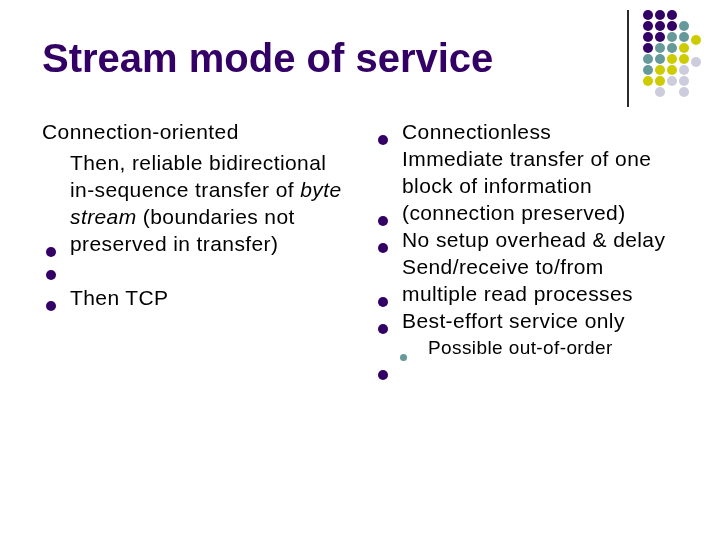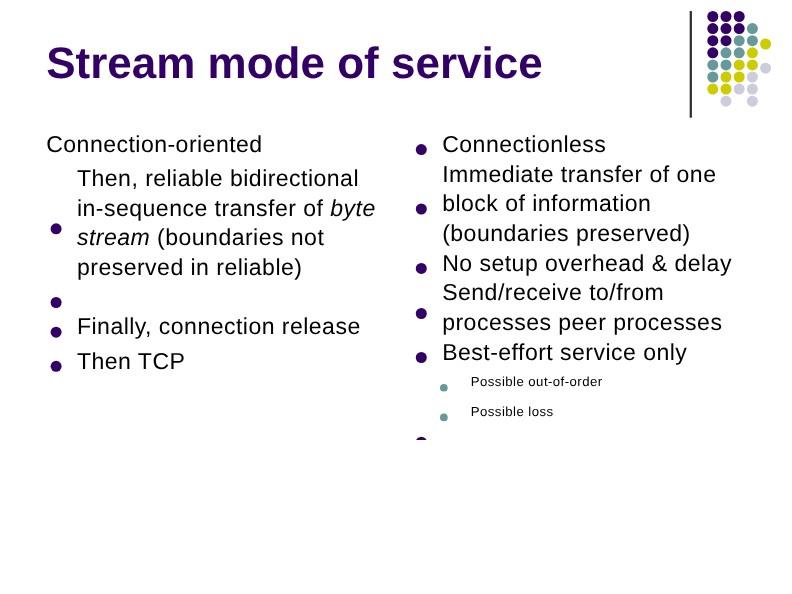--- a/index.html
+++ b/index.html
@@ -59,21 +59,21 @@
     flex-direction: column;
   }
   .col-left  { left: 42px;  width: 316px; gap: 4px; }
   .col-right { left: 374px; width: 342px; gap: 0px; }
 
   .hdr {
     font-size: 21px;
     line-height: 27px;
     letter-spacing: 0.4px;
   }
-  .item { display: flex; align-items: center; }
+  .item { display: flex; align-items: flex-end; }
   .bullet-cell { flex: 0 0 28px; }
   .bullet {
     display: block;
     width: 10px;
     height: 10px;
     border-radius: 50%;
     background: #330066;
     margin: 9px 0 0 4px;
   }
   .text {
@@ -85,21 +85,21 @@
   .text i { font-style: italic; }
 
   .item.sub .bullet-cell { flex: 0 0 32px; margin-left: 22px; }
   .item.sub .bullet {
     width: 7px;
     height: 7px;
     background: #669999;
     margin: 10px 0 0 4px;
   }
   .item.sub .text {
-    font-size: 12px;
+    font-size: 19px;
     line-height: 27px;
   }
 </style>
 </head>
 <body>
 
 <div class="slide">
 
   <div class="slide-title">Stream mode of service</div>
 
@@ -151,35 +151,29 @@
     <div class="hdr">Connection-oriented</div>
 
 
     <div class="item">
       <span class="bullet-cell">
           <span class="bullet"></span>
         </span>
       <div class="text"><span>Then, reliable bidirectional
 in-sequence transfer of </span><i>byte
 stream</i><span> (boundaries not
-preserved in reliable)</span></div>
-    </div>
-
-    <div class="item">
-      <span class="bullet-cell">
-          <span class="bullet"></span>
-        </span>
-    </div>
-
-    <div class="item">
-      <span class="bullet-cell">
-          <span class="bullet"></span>
-        </span>
-      <div class="text">Finally, connection release</div>
-    </div>
+preserved in transfer)</span></div>
+    </div>
+
+    <div class="item">
+      <span class="bullet-cell">
+          <span class="bullet"></span>
+        </span>
+    </div>
+
 
     <div class="item">
       <span class="bullet-cell">
           <span class="bullet"></span>
         </span>
       <div class="text">Then TCP</div>
     </div>
   </div>
 
   <div class="col col-right">
@@ -189,59 +183,53 @@
         </span>
       <div class="text">Connectionless</div>
     </div>
 
     <div class="item">
       <span class="bullet-cell">
           <span class="bullet"></span>
         </span>
       <div class="text">Immediate transfer of one
 block of information
-(boundaries preserved)</div>
+(connection preserved)</div>
     </div>
 
     <div class="item">
       <span class="bullet-cell">
           <span class="bullet"></span>
         </span>
       <div class="text">No setup overhead &amp; delay</div>
     </div>
 
 
     <div class="item">
       <span class="bullet-cell">
           <span class="bullet"></span>
         </span>
       <div class="text">Send/receive to/from
-processes peer processes</div>
+multiple read processes</div>
     </div>
 
     <div class="item">
       <span class="bullet-cell">
           <span class="bullet"></span>
         </span>
       <div class="text">Best-effort service only</div>
     </div>
 
     <div class="item sub">
       <span class="bullet-cell">
           <span class="bullet"></span>
         </span>
       <div class="text">Possible out-of-order</div>
     </div>
 
-    <div class="item sub">
-      <span class="bullet-cell">
-          <span class="bullet"></span>
-        </span>
-      <div class="text">Possible loss</div>
-    </div>
 
     <div class="item">
       <span class="bullet-cell">
           <span class="bullet"></span>
         </span>
     </div>
   </div>
 
 </div>
 

